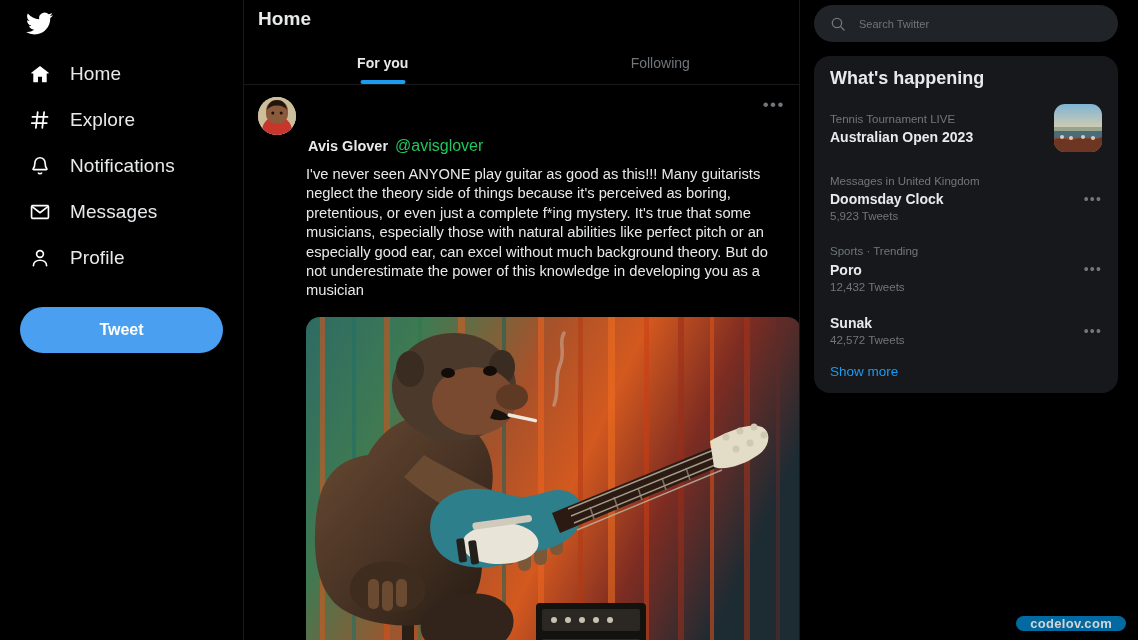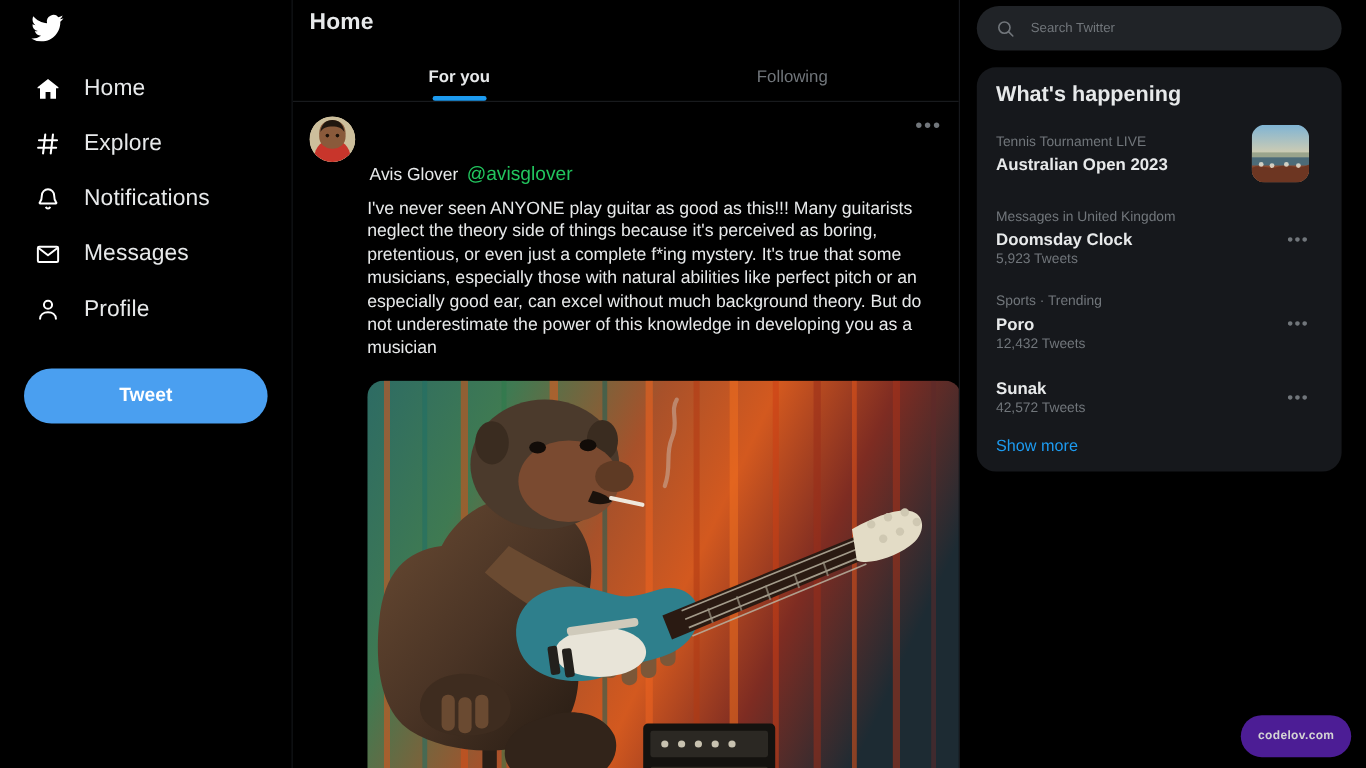--- a/index.html
+++ b/index.html
@@ -61,21 +61,21 @@
     bottom:0; width:45px; height:4px; border-radius:2px; background:#1d9bf0;
   }
 
   .tweet { padding:12px 14px 0 14px; }
   .tweet-head { display:flex; align-items:flex-start; gap:12px; }
   .avatar {
     width:38px; height:38px; flex:0 0 38px; border-radius:50%;
     overflow:hidden; background:#d8c9a8; position:relative;
   }
   .tweet-meta { flex:1 1 auto; display:flex; align-items:baseline; gap:7px; padding-top:3px; }
-  .disp-name { font-size:14.5px; font-weight:400; color:#e7e9ea;margin-top:20px; }
+  .disp-name { font-size:14.5px; font-weight:700; color:#e7e9ea;margin-top:20px; }
   .handle { font-size:16px; color:#22c55e;margin-top:37px; }
   .more-btn { color:#71767b; font-size:17px; line-height:8px; letter-spacing:1.5px; cursor:pointer; padding-top:4px; }
   .tweet-text {
     margin:10px 0 0 0;
     font-size:14.7px; line-height:1.32; color:#e7e9ea;
     padding-left:48px; padding-right:4px;
   }
   .tweet-media {
     margin:16px 0 0 48px;
     width:495px; height:372px;
@@ -90,42 +90,42 @@
     display:flex; align-items:center; gap:12px;
     height:37px; background:#202327; border-radius:999px;
     padding:0 16px; margin-top:1px;
   }
   .search .sico { flex:0 0 17px; display:flex; }
   .search input {
     flex:1 1 auto; background:transparent; border:none; outline:none;
     color:#e7e9ea; font-size:11px; font-family:"Liberation Sans", sans-serif;
   }
   .search input::placeholder { color:#71767b; }
-  .card { margin-top:14px; background:#16181c; border-radius:16px; padding:12px 11px 8px 0; }
+  .card { margin-top:14px; background:#16181c; border-radius:16px; padding:12px 0 8px 0; }
   .card-title { font-size:18px; font-weight:700; padding:0 16px 4px 16px; }
   .trend {
     padding:11px 16px 10px 16px;
     display:flex; align-items:center; justify-content:space-between; gap:10px;
     cursor:pointer;
   }
   .trend-col { flex:1 1 auto; min-width:0; }
   .trend-cat { font-size:11.5px; color:#71767b; line-height:1.5; }
   .trend-name { font-size:14px; font-weight:700; color:#e7e9ea; margin-top:1px; }
   .trend-count { font-size:11.5px; color:#71767b; margin-top:3px; }
   .trend-dots { color:#71767b; font-size:14px; line-height:10px; letter-spacing:1.2px; flex:0 0 auto; padding-top:3px; }
   .trend-thumb { width:48px; height:48px; border-radius:11px; overflow:hidden; flex:0 0 48px; }
   .trend-thumb svg { display:block; width:100%; height:100%; }
   .show-more { font-size:13.5px; color:#1d9bf0; padding:8px 16px 6px 16px; cursor:pointer; }
 
   
   .watermark {
     position:absolute; right:12px; bottom:9px;
-    background:#4c1d95; color:#d4d4d4;
-    font-size:10px; font-weight:700;
-    padding:12px 14px; border-radius:999px;
+    background:#0369a1; color:#d4d4d4;
+    font-size:13px; font-weight:700;
+    padding:0 14px; border-radius:999px;
     letter-spacing:.3px;
   }
 </style>
 </head>
 <body>
 
 <div class="app">
 
   <div class="sidebar">
 

